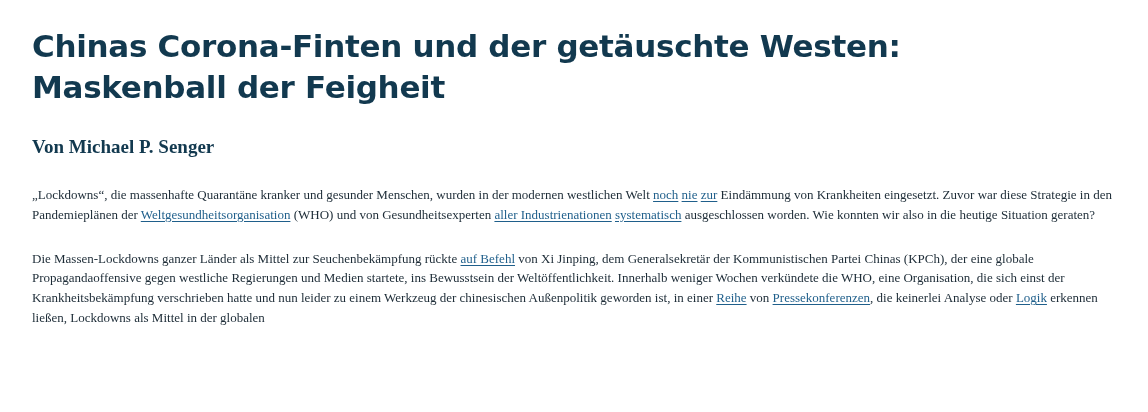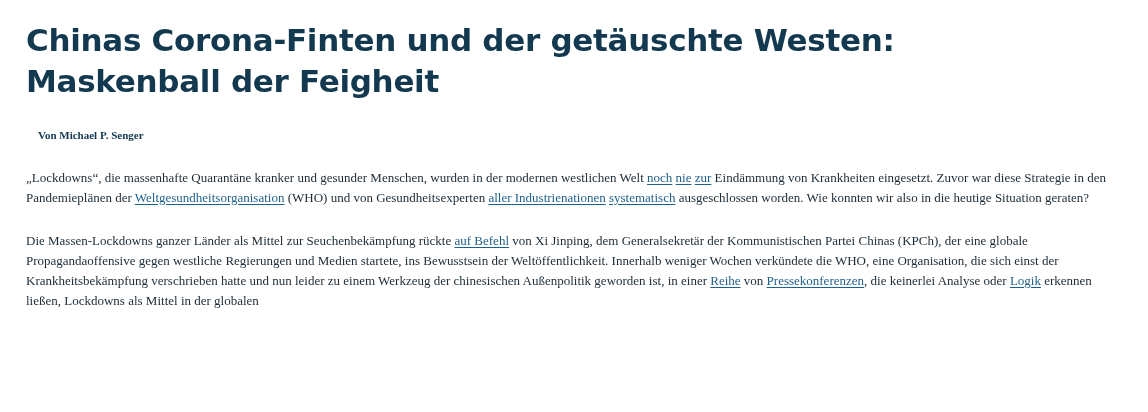--- a/index.html
+++ b/index.html
@@ -11,21 +11,21 @@
     width: 1148px;
     height: 412px;
     overflow: hidden;
     font-family: "Liberation Serif", serif;
     color: #1a2b3c;
   }
   .page {
     position: relative;
     width: 1148px;
     height: 406px;
-    padding: 12px;
+    padding: 18px;
     box-sizing: border-box;
   }
   .inner {
     padding: 8px 16px 0 14px;
   }
   h1.article-title {
     font-family: "DejaVu Sans", sans-serif;
     font-weight: bold;
     font-size: 31px;
     line-height: 1.33;
@@ -39,24 +39,24 @@
     font-weight: bold;
     font-size: 16.5px;
     line-height: 1.45;
     color: #12394f;
     margin: 22px 0 0 0;
     max-width: 1100px;
   }
   .byline {
     font-family: "Liberation Serif", serif;
     font-weight: bold;
-    font-size: 11px;
+    font-size: 19px;
     line-height: 1.4;
     color: #12394f;
-    margin: 26px 0 0 12px;
+    margin: 26px 0 0 0;
   }
   p.body-par {
     font-family: "Liberation Serif", serif;
     font-size: 13px;
     line-height: 1.52;
     color: #1c2b36;
     margin: 24px 0 0 0;
     max-width: 1115px;
     text-align: left;
   }

